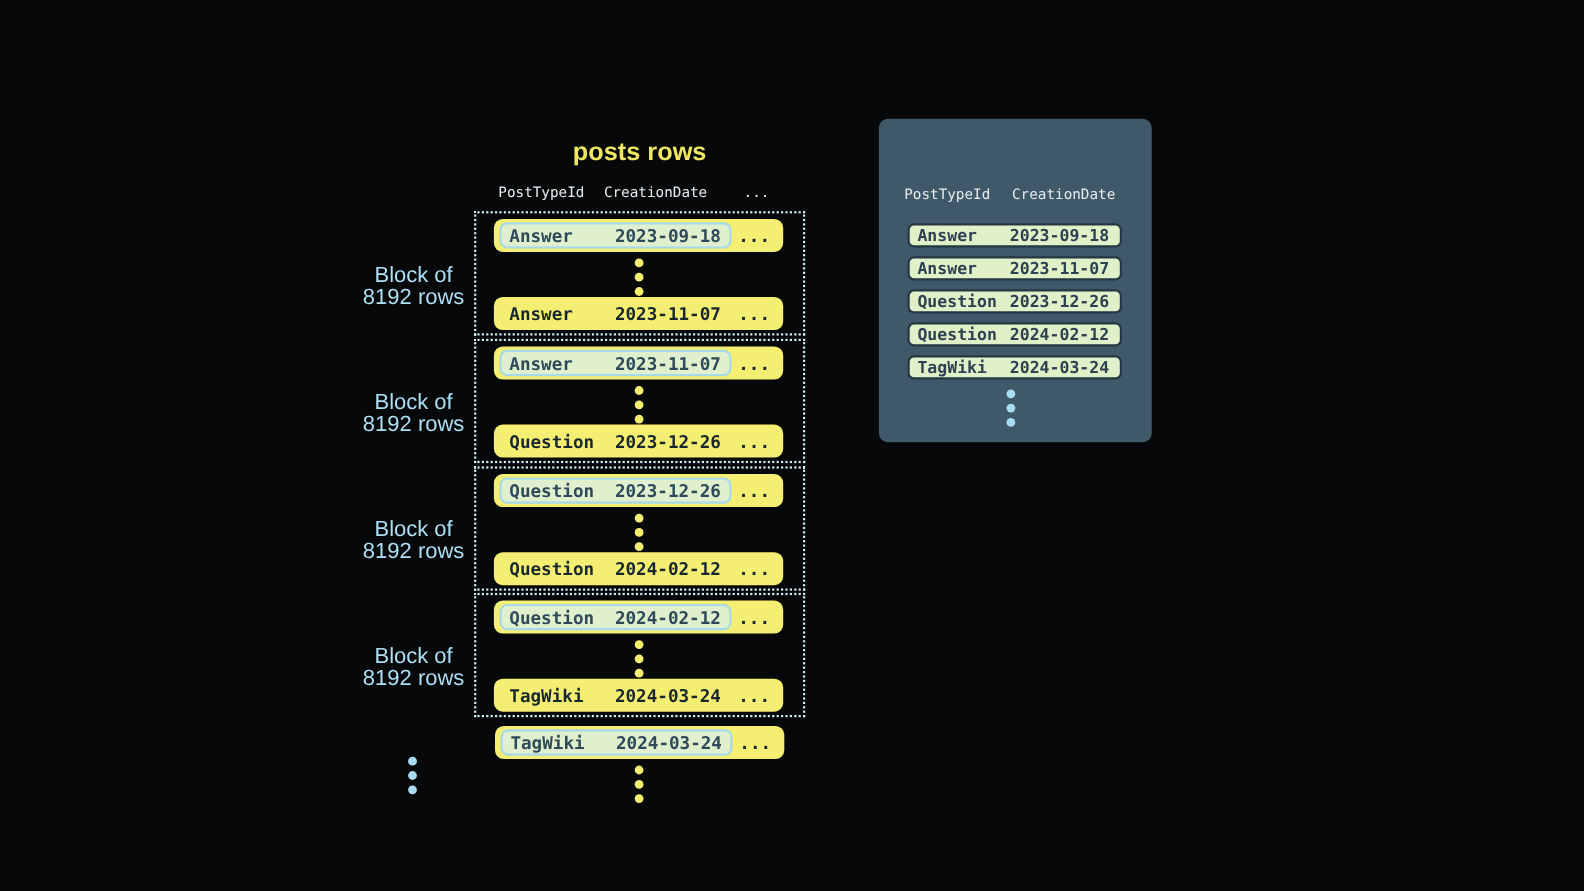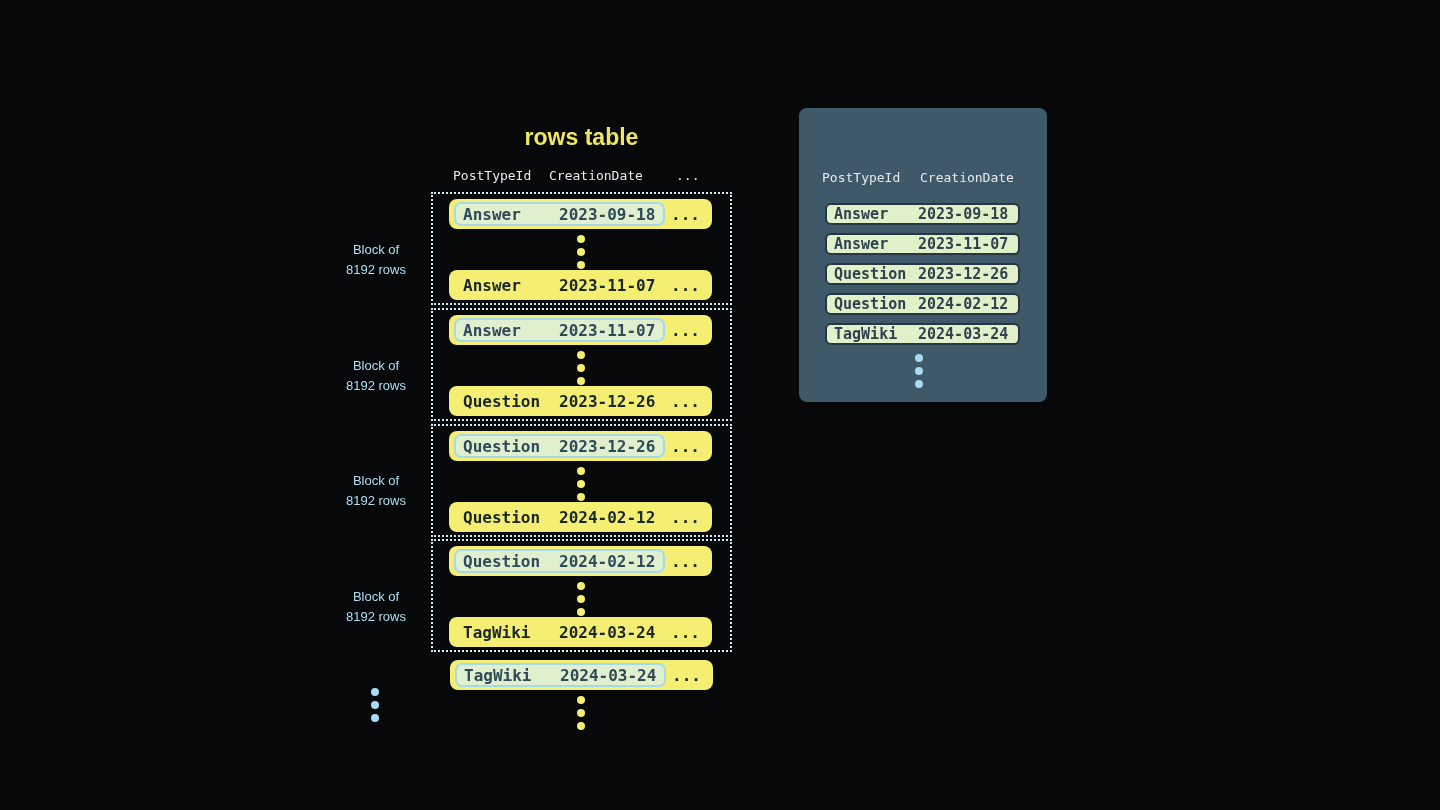--- a/index.html
+++ b/index.html
@@ -53,21 +53,21 @@
   }
   .ptype { display:inline-block; width:96px; }
   .more { margin-left:auto; }
 
   .bar.r1 { top:5px; }
   .bar.r2 { top:76px; }
   .overflow { left:450px; top:660px; }
 
   .block-label {
     position:absolute; left:316px; width:120px; text-align:center;
-    font-size:13px; line-height:20px;
+    font-size:20px; line-height:20px;
     color: var(--block-label-blue, #aedff4);
   }
   .bl0 { top:240px; } .bl1 { top:356px; } .bl2 { top:471px; } .bl3 { top:587px; }
 
   
   .vdots { position:absolute; display:flex; flex-direction:column; gap:5px; }
   .vdots i { display:block; width:8px; height:8px; border-radius:50%; }
   .vdots.yellow i { background: var(--row-yellow, #f4ef73); }
   .vdots.blue i { background: var(--dot-blue, #a9dcf2); }
   .block .vdots { left:144px; top:41px; }
@@ -105,21 +105,21 @@
   }
   .itype { display:inline-block; width:84px; }
   .p0 { top:95px; } .p1 { top:125px; } .p2 { top:155px; } .p3 { top:185px; } .p4 { top:215px; }
   .panel .vdots { left:116px; top:246px; }
 </style>
 </head>
 <body>
 
 <div class="stage">
 
-  <div class="pt-title">rows table</div>
+  <div class="pt-title">posts rows</div>
   <div class="pt-header">
     <span class="h0">PostTypeId</span>
     <span class="h1">CreationDate</span>
     <span class="h2">...</span>
   </div>
 
   <div class="block-label bl0">
     <div>Block of</div>
     <div>8192 rows</div>
   </div>

